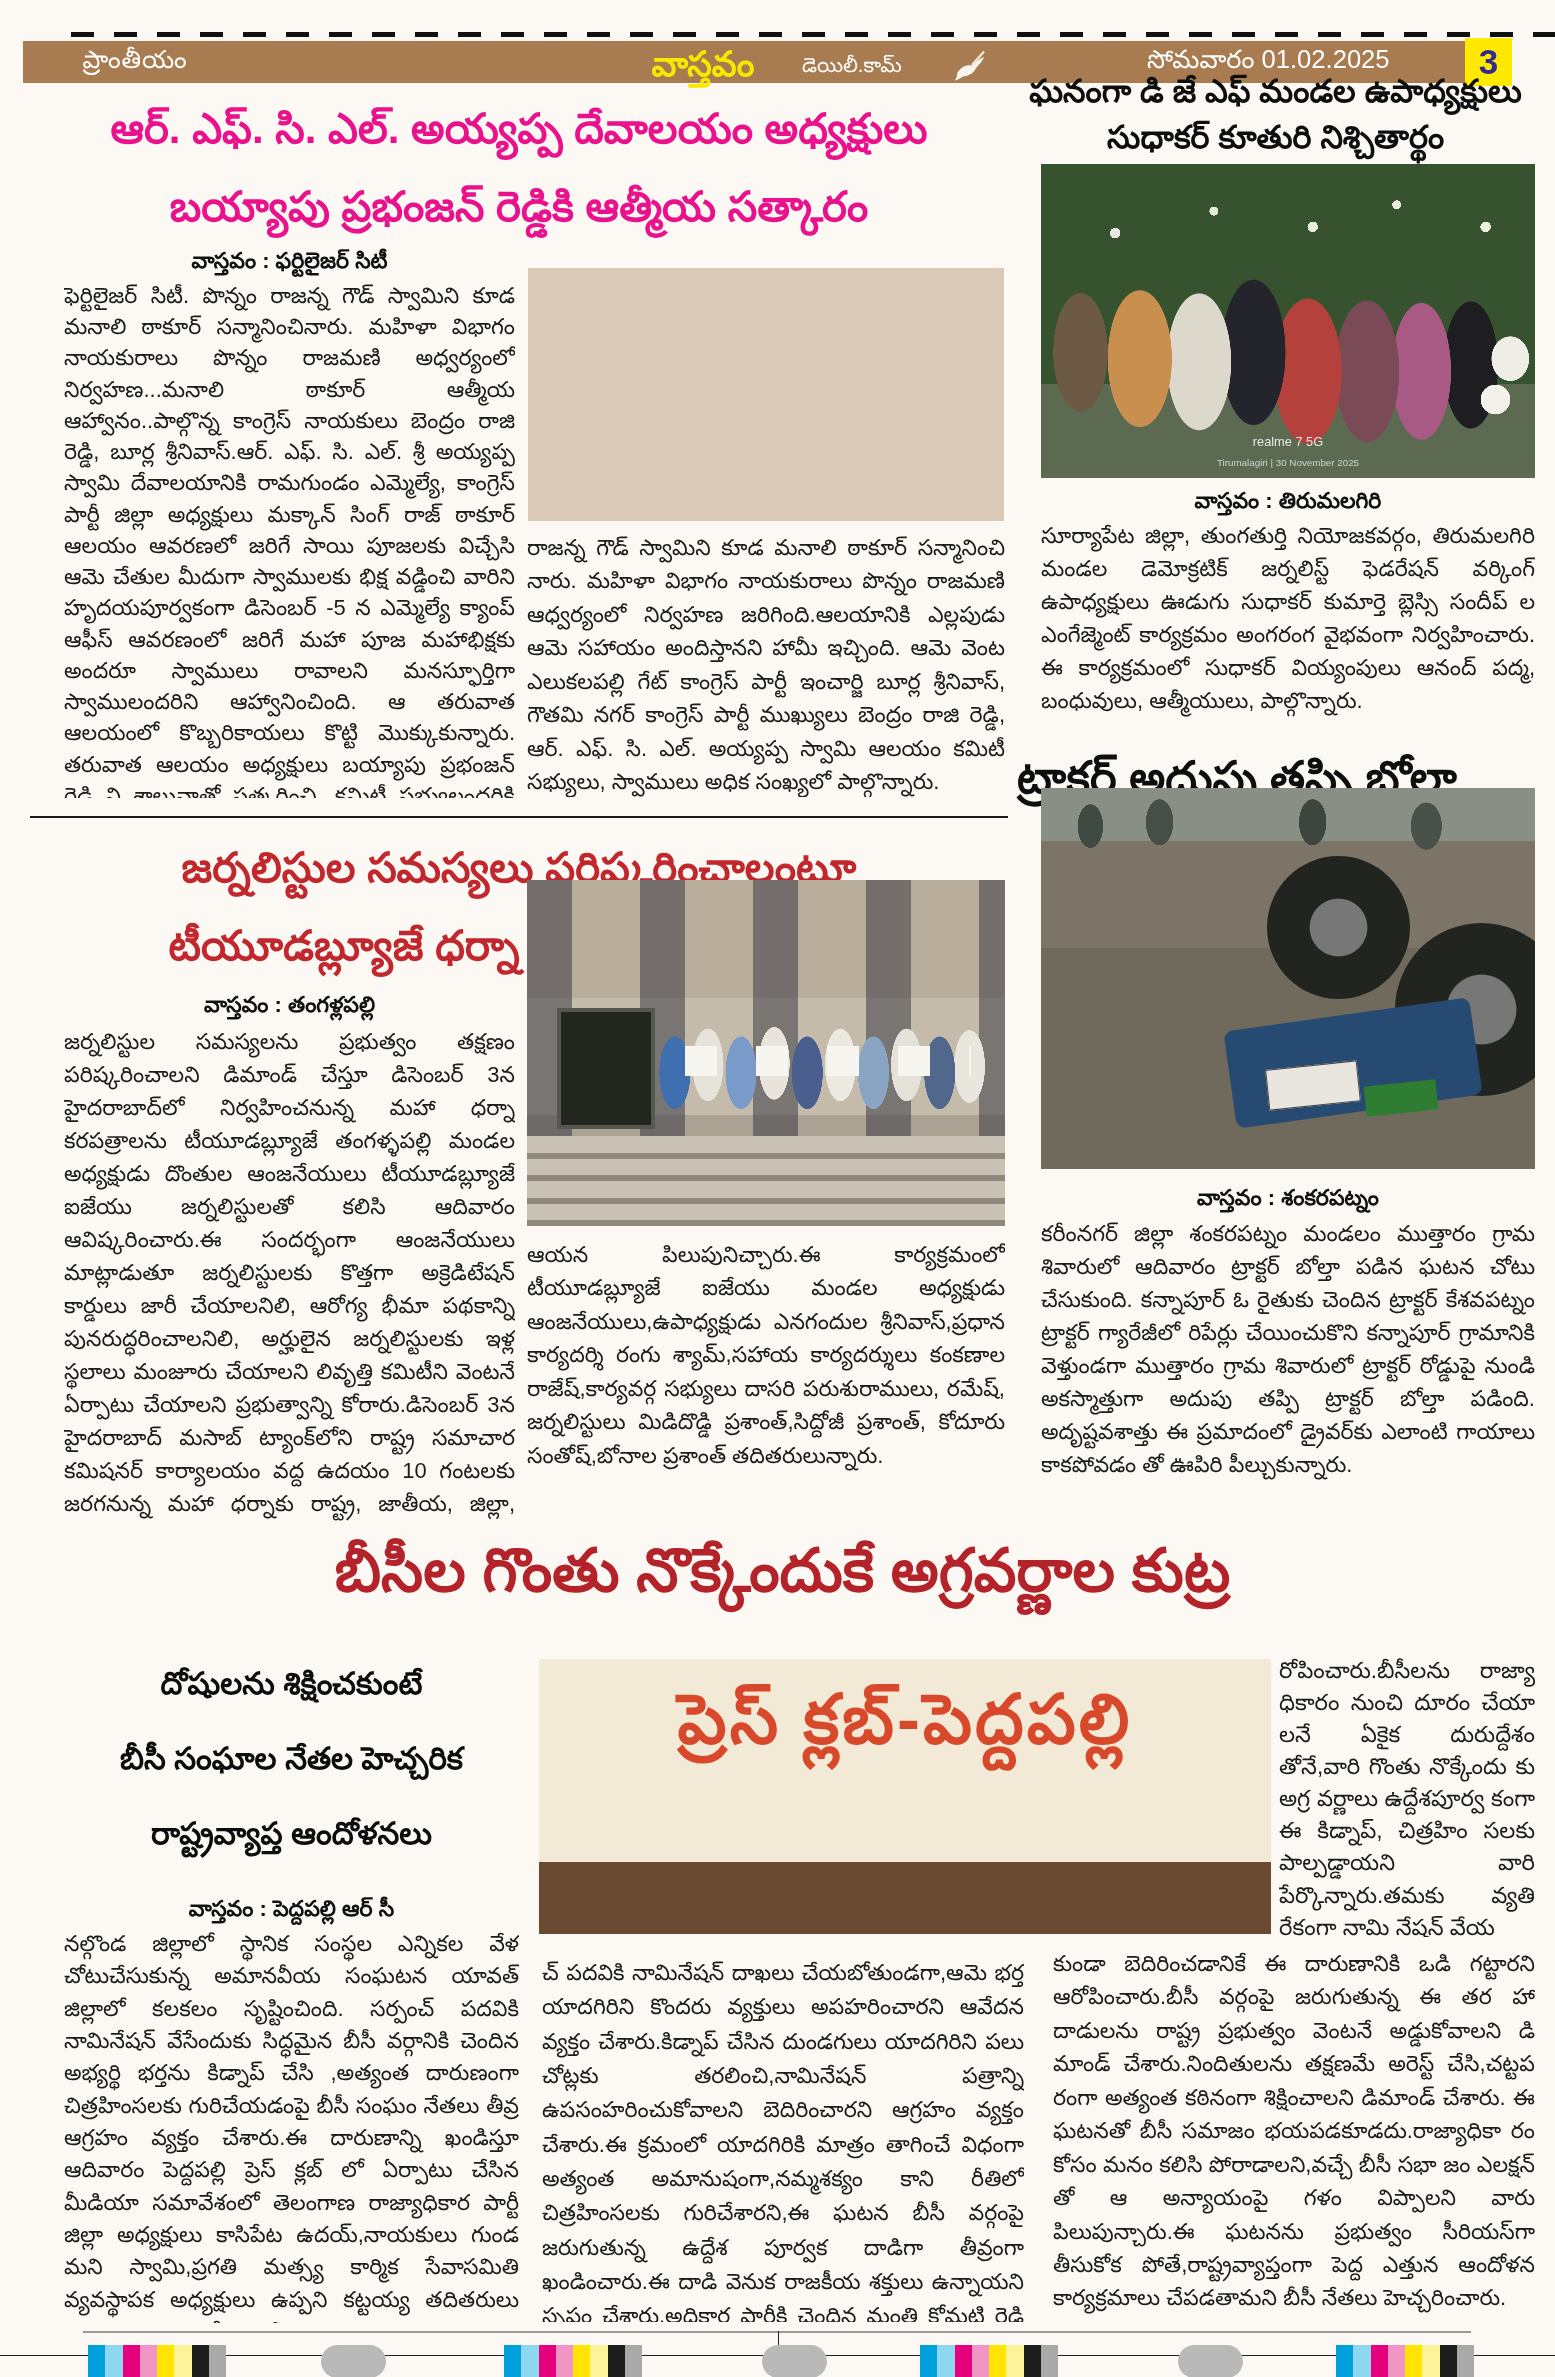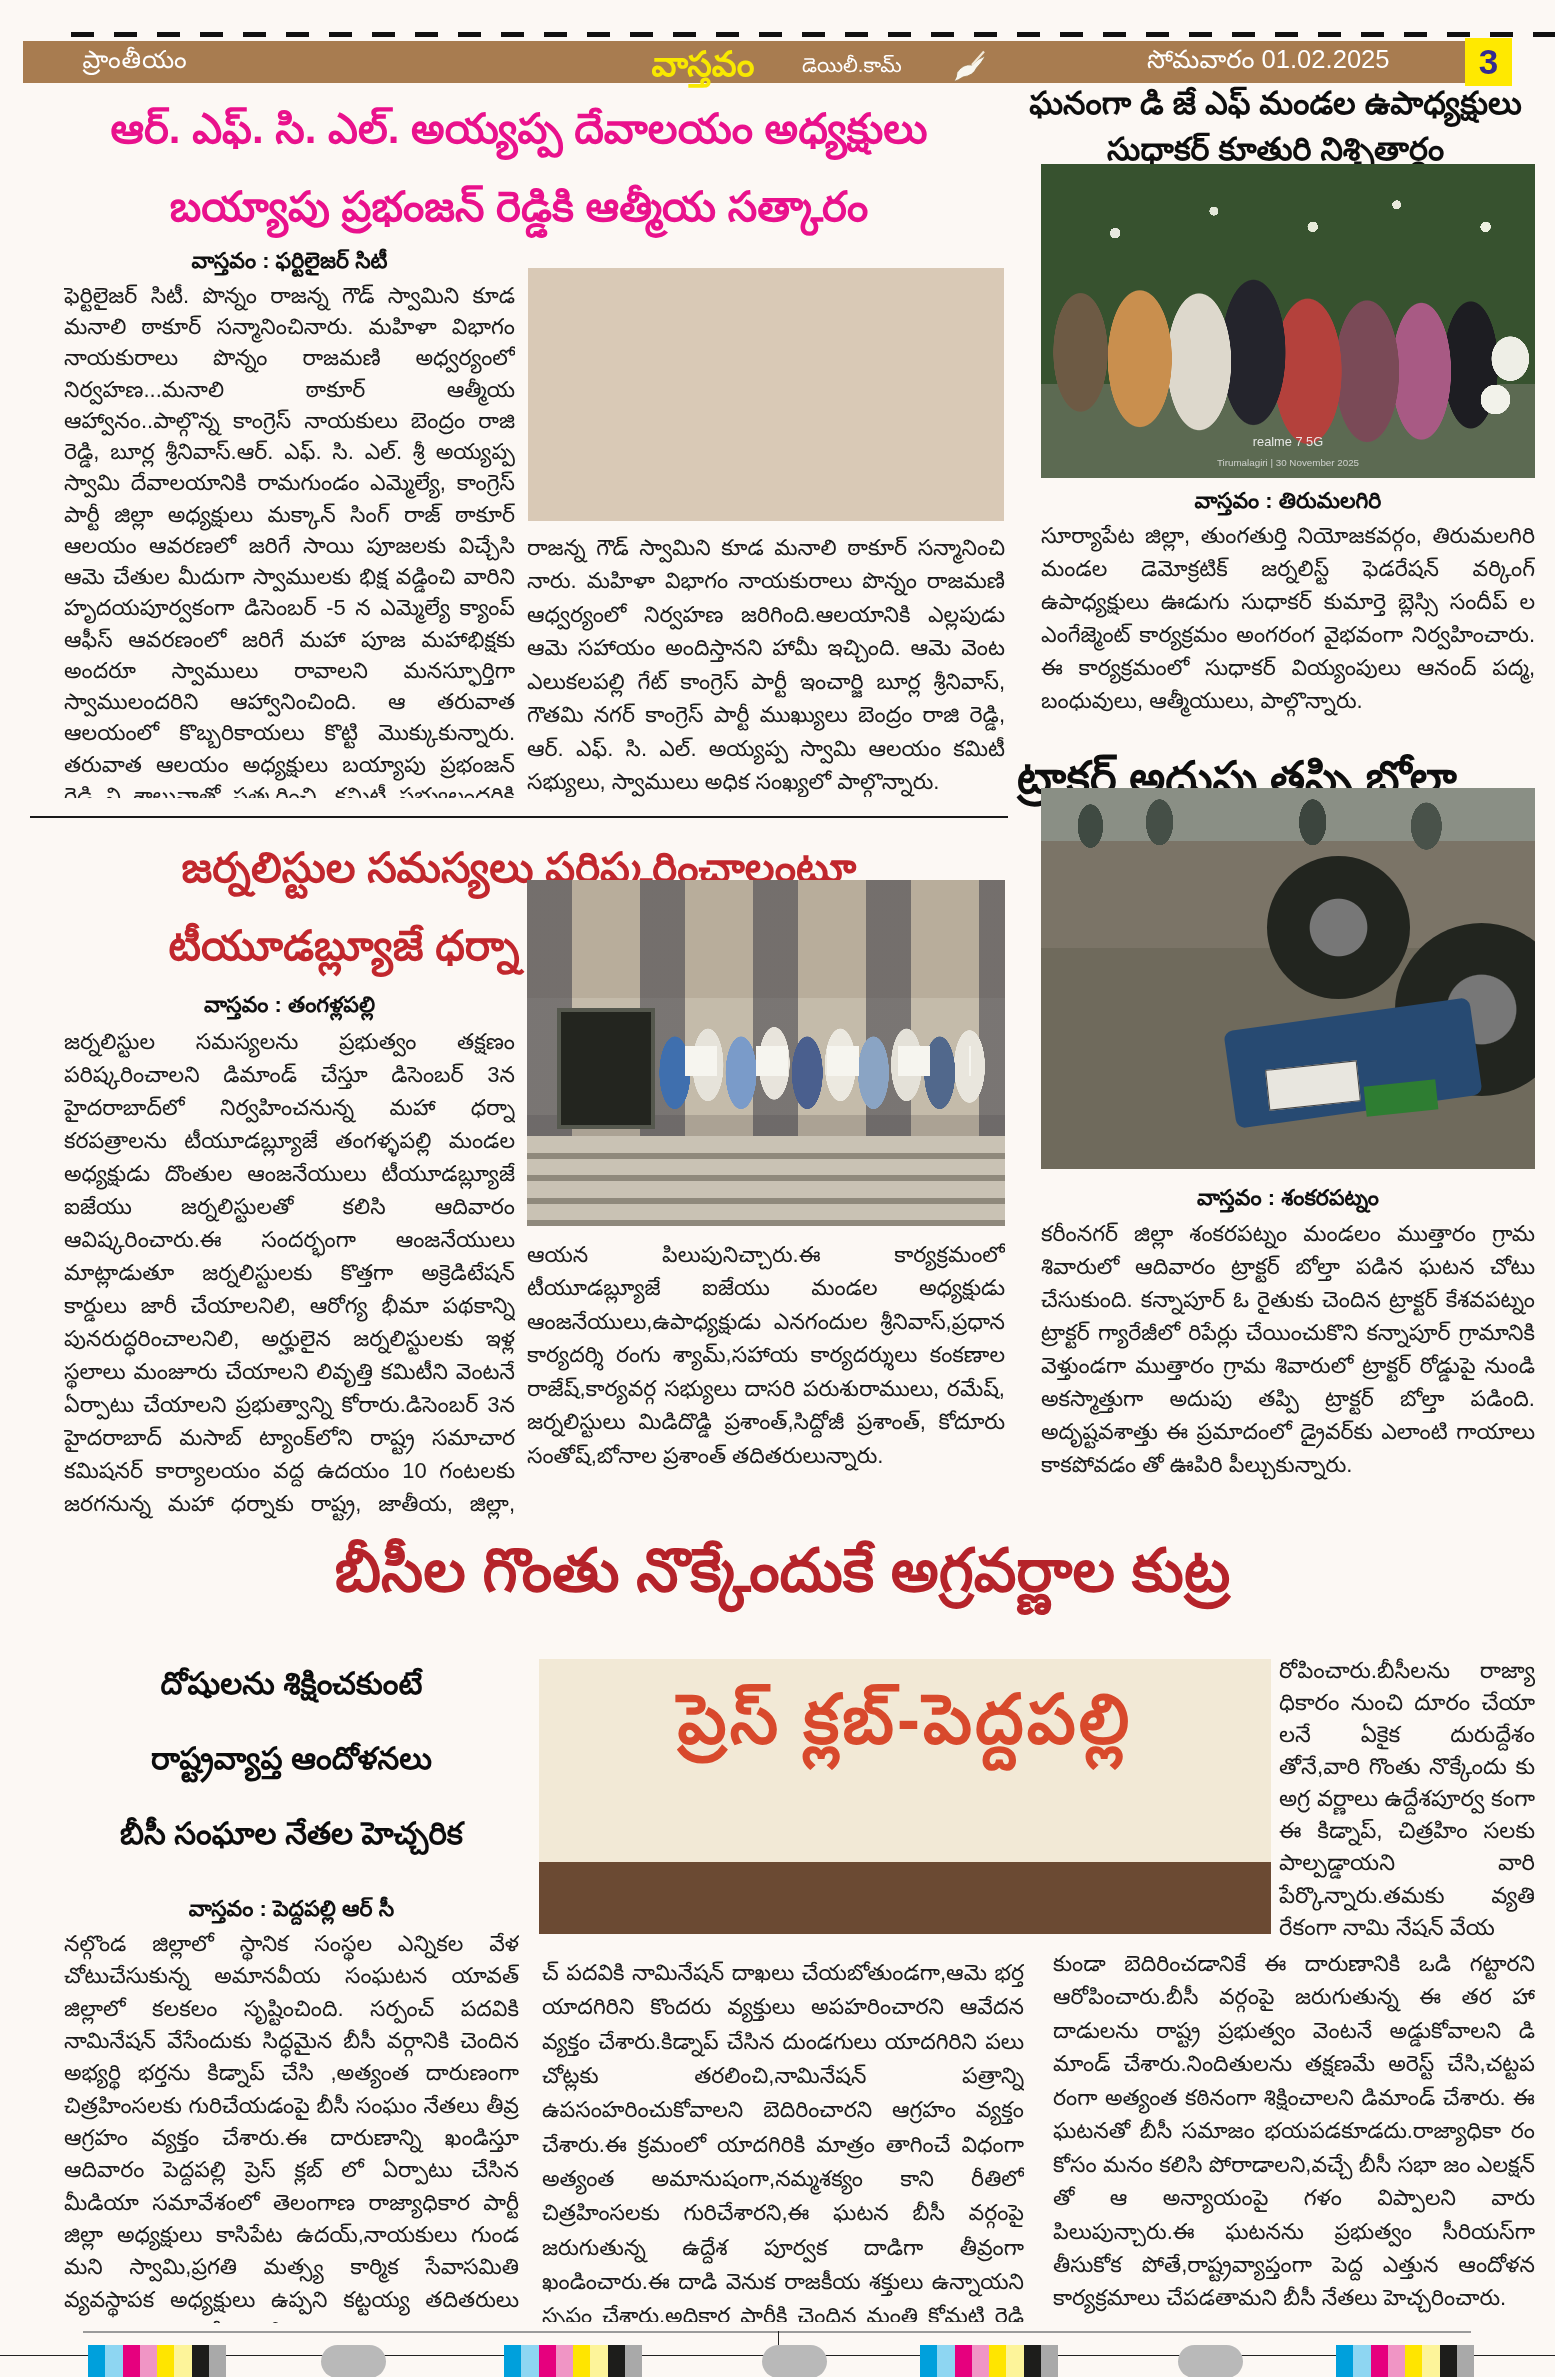--- a/index.html
+++ b/index.html
@@ -185,21 +185,21 @@
   <div class="abs byline" style="left:64px; top:992px; width:451px;">వాస్తవం : తంగళ్లపల్లి</div>
   <div class="abs body-text" style="left:64px; top:1025px; width:451px; height:497px; line-height:1.5;">జర్నలిస్టుల సమస్యలను ప్రభుత్వం తక్షణం పరిష్కరించాలని డిమాండ్ చేస్తూ డిసెంబర్ 3న హైదరాబాద్‌లో నిర్వహించనున్న మహా ధర్నా కరపత్రాలను టీయూడబ్ల్యూజే తంగళ్ళపల్లి మండల అధ్యక్షుడు దొంతుల ఆంజనేయులు టీయూడబ్ల్యూజే ఐజేయు జర్నలిస్టులతో కలిసి ఆదివారం ఆవిష్కరించారు.ఈ సందర్భంగా ఆంజనేయులు మాట్లాడుతూ జర్నలిస్టులకు కొత్తగా అక్రెడిటేషన్ కార్డులు జారీ చేయాలనిలి, ఆరోగ్య భీమా పథకాన్ని పునరుద్ధరించాలనిలి, అర్హులైన జర్నలిస్టులకు ఇళ్ల స్థలాలు మంజూరు చేయాలని లివృత్తి కమిటీని వెంటనే ఏర్పాటు చేయాలని ప్రభుత్వాన్ని కోరారు.డిసెంబర్ 3న హైదరాబాద్ మసాబ్ ట్యాంక్‌లోని రాష్ట్ర సమాచార కమిషనర్ కార్యాలయం వద్ద ఉదయం 10 గంటలకు జరగనున్న మహా ధర్నాకు రాష్ట్ర, జాతీయ, జిల్లా, మండల నాయకులు తోడ్పడాలని, యూనియన్ సభ్యులు పెద్ద సంఖ్యలో పాల్గొని విజయవంతం చేయాలని</div>
   <div class="abs photo photo-steps" style="left:527px; top:880px; width:478px; height:346px;">
     <div class="plaque"></div>
     <div class="crowd"></div>
     <div class="papers"></div>
     <div class="steps-band"></div>
   </div>
   <div class="abs body-text" style="left:527px; top:1238px; width:478px; height:282px; line-height:1.52;">ఆయన పిలుపునిచ్చారు.ఈ కార్యక్రమంలో టీయూడబ్ల్యూజే ఐజేయు మండల అధ్యక్షుడు ఆంజనేయులు,ఉపాధ్యక్షుడు ఎనగందుల శ్రీనివాస్,ప్రధాన కార్యదర్శి రంగు శ్యామ్,సహాయ కార్యదర్శులు కంకణాల రాజేష్,కార్యవర్గ సభ్యులు దాసరి పరుశురాములు, రమేష్, జర్నలిస్టులు మిడిదొడ్డి ప్రశాంత్,సిద్దోజీ ప్రశాంత్, కోదూరు సంతోష్,బోనాల ప్రశాంత్ తదితరులున్నారు.</div>
 
-  <div class="abs headline-black" style="left:1016px; top:80px; width:519px; font-size:32px; line-height:1.45;">
+  <div class="abs headline-black" style="left:1016px; top:68px; width:519px; font-size:32px; line-height:1.45;">
     <div>ఘనంగా డి జే ఎఫ్ మండల ఉపాధ్యక్షులు</div>
     <div>సుధాకర్ కూతురి నిశ్చితార్థం</div>
   </div>
   <div class="abs photo photo-engagement" style="left:1041px; top:164px; width:494px; height:314px;">
     <div class="photo-wm">realme 7 5G</div>
     <div class="photo-wm2">Tirumalagiri | 30 November 2025</div>
   </div>
   <div class="abs byline" style="left:1041px; top:488px; width:494px;">వాస్తవం : తిరుమలగిరి</div>
   <div class="abs body-text" style="left:1041px; top:519px; width:494px; height:205px; line-height:1.5;">సూర్యాపేట జిల్లా, తుంగతుర్తి నియోజకవర్గం, తిరుమలగిరి మండల డెమోక్రటిక్ జర్నలిస్ట్ ఫెడరేషన్ వర్కింగ్ ఉపాధ్యక్షులు ఊడుగు సుధాకర్ కుమార్తె బ్లెస్సి సందీప్ ల ఎంగేజ్మెంట్ కార్యక్రమం అంగరంగ వైభవంగా నిర్వహించారు. ఈ కార్యక్రమంలో సుధాకర్ వియ్యంపులు ఆనంద్ పద్మ, బంధువులు, ఆత్మీయులు, పాల్గొన్నారు.</div>
 
@@ -211,22 +211,22 @@
     <div class="tr-plate"></div>
     <div class="tr-green"></div>
   </div>
   <div class="abs byline" style="left:1041px; top:1185px; width:494px;">వాస్తవం : శంకరపట్నం</div>
   <div class="abs body-text" style="left:1041px; top:1217px; width:494px; height:295px; line-height:1.5;">కరీంనగర్ జిల్లా శంకరపట్నం మండలం ముత్తారం గ్రామ శివారులో ఆదివారం ట్రాక్టర్ బోల్తా పడిన ఘటన చోటు చేసుకుంది. కన్నాపూర్ ఓ రైతుకు చెందిన ట్రాక్టర్ కేశవపట్నం ట్రాక్టర్ గ్యారేజీలో రిపేర్లు చేయించుకొని కన్నాపూర్ గ్రామానికి వెళ్తుండగా ముత్తారం గ్రామ శివారులో ట్రాక్టర్ రోడ్డుపై నుండి అకస్మాత్తుగా అదుపు తప్పి ట్రాక్టర్ బోల్తా పడింది. అదృష్టవశాత్తు ఈ ప్రమాదంలో డ్రైవర్‌కు ఎలాంటి గాయాలు కాకపోవడం తో ఊపిరి పీల్చుకున్నారు.</div>
 
   <div class="abs headline-red" style="left:30px; top:1536px; width:1505px; font-size:60px; color:#b5232a;">బీసీల గొంతు నొక్కేందుకే అగ్రవర్ణాల కుట్ర</div>
 
   <div class="abs" style="left:64px; top:1666px; width:455px;">
     <div class="sub-line">దోషులను శిక్షించకుంటే</div>
+    <div class="sub-line">బీసీ సంఘాల నేతల హెచ్చరిక</div>
     <div class="sub-line">రాష్ట్రవ్యాప్త ఆందోళనలు</div>
-    <div class="sub-line">బీసీ సంఘాల నేతల హెచ్చరిక</div>
   </div>
   <div class="abs byline" style="left:64px; top:1896px; width:455px;">వాస్తవం : పెద్దపల్లి ఆర్ సీ</div>
   <div class="abs body-text" style="left:64px; top:1928px; width:455px; height:395px; line-height:1.47;">నల్గొండ జిల్లాలో స్థానిక సంస్థల ఎన్నికల వేళ చోటుచేసుకున్న అమానవీయ సంఘటన యావత్ జిల్లాలో కలకలం సృష్టించింది. సర్పంచ్ పదవికి నామినేషన్ వేసేందుకు సిద్ధమైన బీసీ వర్గానికి చెందిన అభ్యర్థి భర్తను కిడ్నాప్ చేసి ,అత్యంత దారుణంగా చిత్రహింసలకు గురిచేయడంపై బీసీ సంఘం నేతలు తీవ్ర ఆగ్రహం వ్యక్తం చేశారు.ఈ దారుణాన్ని ఖండిస్తూ ఆదివారం పెద్దపల్లి ప్రెస్ క్లబ్ లో ఏర్పాటు చేసిన మీడియా సమావేశంలో తెలంగాణ రాజ్యాధికార పార్టీ జిల్లా అధ్యక్షులు కాసిపేట ఉదయ్,నాయకులు గుండ మని స్వామి,ప్రగతి మత్స్య కార్మిక సేవాసమితి వ్యవస్థాపక అధ్యక్షులు ఉప్పని కట్టయ్య తదితరులు నల్గొండ జిల్లా కేశవపట్టి మండలం,ఎల్లమ్మగూడెంకు చెందిన యాదవ సామాజిక వర్గానికి చెందిన యాదగిరి భార్య నాగలక్ష్మి సర్పం</div>
 
   <div class="abs photo photo-pressclub" style="left:539px; top:1659px; width:732px; height:275px;">
     <div class="pc-banner">ప్రెస్ క్లబ్-పెద్దపల్లి</div>
     <div class="pc-people"></div>
   </div>
 
   <div class="abs body-text" style="left:542px; top:1956px; width:482px; height:366px; line-height:1.56;">చ్ పదవికి నామినేషన్ దాఖలు చేయబోతుండగా,ఆమె భర్త యాదగిరిని కొందరు వ్యక్తులు అపహరించారని ఆవేదన వ్యక్తం చేశారు.కిడ్నాప్ చేసిన దుండగులు యాదగిరిని పలు చోట్లకు తరలించి,నామినేషన్ పత్రాన్ని ఉపసంహరించుకోవాలని బెదిరించారని ఆగ్రహం వ్యక్తం చేశారు.ఈ క్రమంలో యాదగిరికి మాత్రం తాగించే విధంగా అత్యంత అమానుషంగా,నమ్మశక్యం కాని రీతిలో చిత్రహింసలకు గురిచేశారని,ఈ ఘటన బీసీ వర్గంపై జరుగుతున్న ఉద్దేశ పూర్వక దాడిగా తీవ్రంగా ఖండించారు.ఈ దాడి వెనుక రాజకీయ శక్తులు ఉన్నాయని స్పష్టం చేశారు.అధికార పార్టీకి చెందిన మంత్రి కోమటి రెడ్డి అనుచరగణమే ఈ అఘాయిత్యానికి పాల్పడ్డారని వారు బహిరంగంగా ఆ</div>

